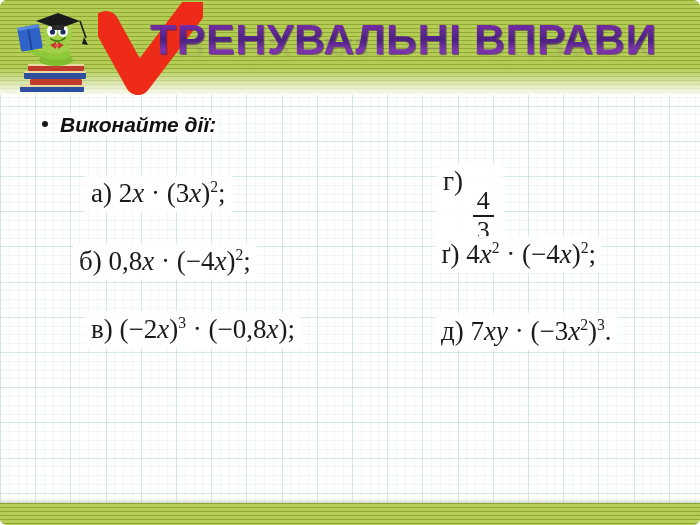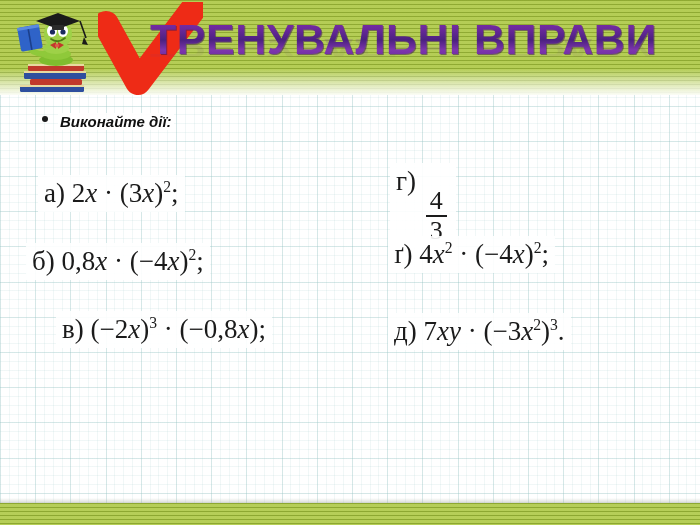--- a/index.html
+++ b/index.html
@@ -23,20 +23,21 @@
       repeating-linear-gradient(to bottom,
         rgba(150,195,195,0.30) 0px, rgba(150,195,195,0.30) 1px,
         rgba(0,0,0,0) 1px, rgba(0,0,0,0) 35.2px),
       repeating-linear-gradient(to right,
         rgba(165,205,205,0.16) 0px, rgba(165,205,205,0.16) 1px,
         rgba(0,0,0,0) 1px, rgba(0,0,0,0) 8.8px),
       repeating-linear-gradient(to bottom,
         rgba(165,205,205,0.16) 0px, rgba(165,205,205,0.16) 1px,
         rgba(0,0,0,0) 1px, rgba(0,0,0,0) 8.8px);
     background-position: 0 0, 0 0, 0 0, 0 0;
+    border-radius: 7px;
   }
 
   
   .header-band {
     position: absolute;
     left: 0; top: 0;
     width: 700px;
     height: 95px;
     background-color: #a9c23f;
     background-image:
@@ -129,48 +130,49 @@
     border-radius: 50%;
     background: #1a1a1a;
     position: relative;
     top: -5px;
     flex: none;
   }
   .bullet-text {
     font-family: "Liberation Sans", sans-serif;
     font-style: italic;
     font-weight: bold;
-    font-size: 15px;
+    font-size: 21px;
     color: #111111;
     background: rgba(255,255,255,0.88);
     padding: 0 2px;
   }
 
   .eq {
     position: absolute;
     font-family: "Liberation Serif", serif;
     font-size: 27px;
     color: #1b1b1b;
     white-space: nowrap;
     background: rgba(255,255,255,0.90);
     padding: 3px 6px;
     line-height: 1.15;
+    margin-left: 47px;
   }
   .eq .lbl { font-family: "Liberation Serif", serif; }
   .eq i { font-style: italic; }
   .eq sup {
     font-size: 0.58em;
     vertical-align: super;
     line-height: 0;
   }
 
   
   #eq-a { left: 38px; top: 175px; }
   #eq-b { left: 26px; top: 243px; }
-  #eq-v { left: 56px; top: 311px; text-align: right; }
+  #eq-v { left: 38px; top: 311px; text-align: right; }
   
   #eq-g  { left: 390px; top: 163px; }
   #eq-gh { left: 388px; top: 236px; }
   #eq-d  { left: 388px; top: 313px; }
 
   
   .frac {
     display: inline-flex;
     flex-direction: column;
     align-items: center;

